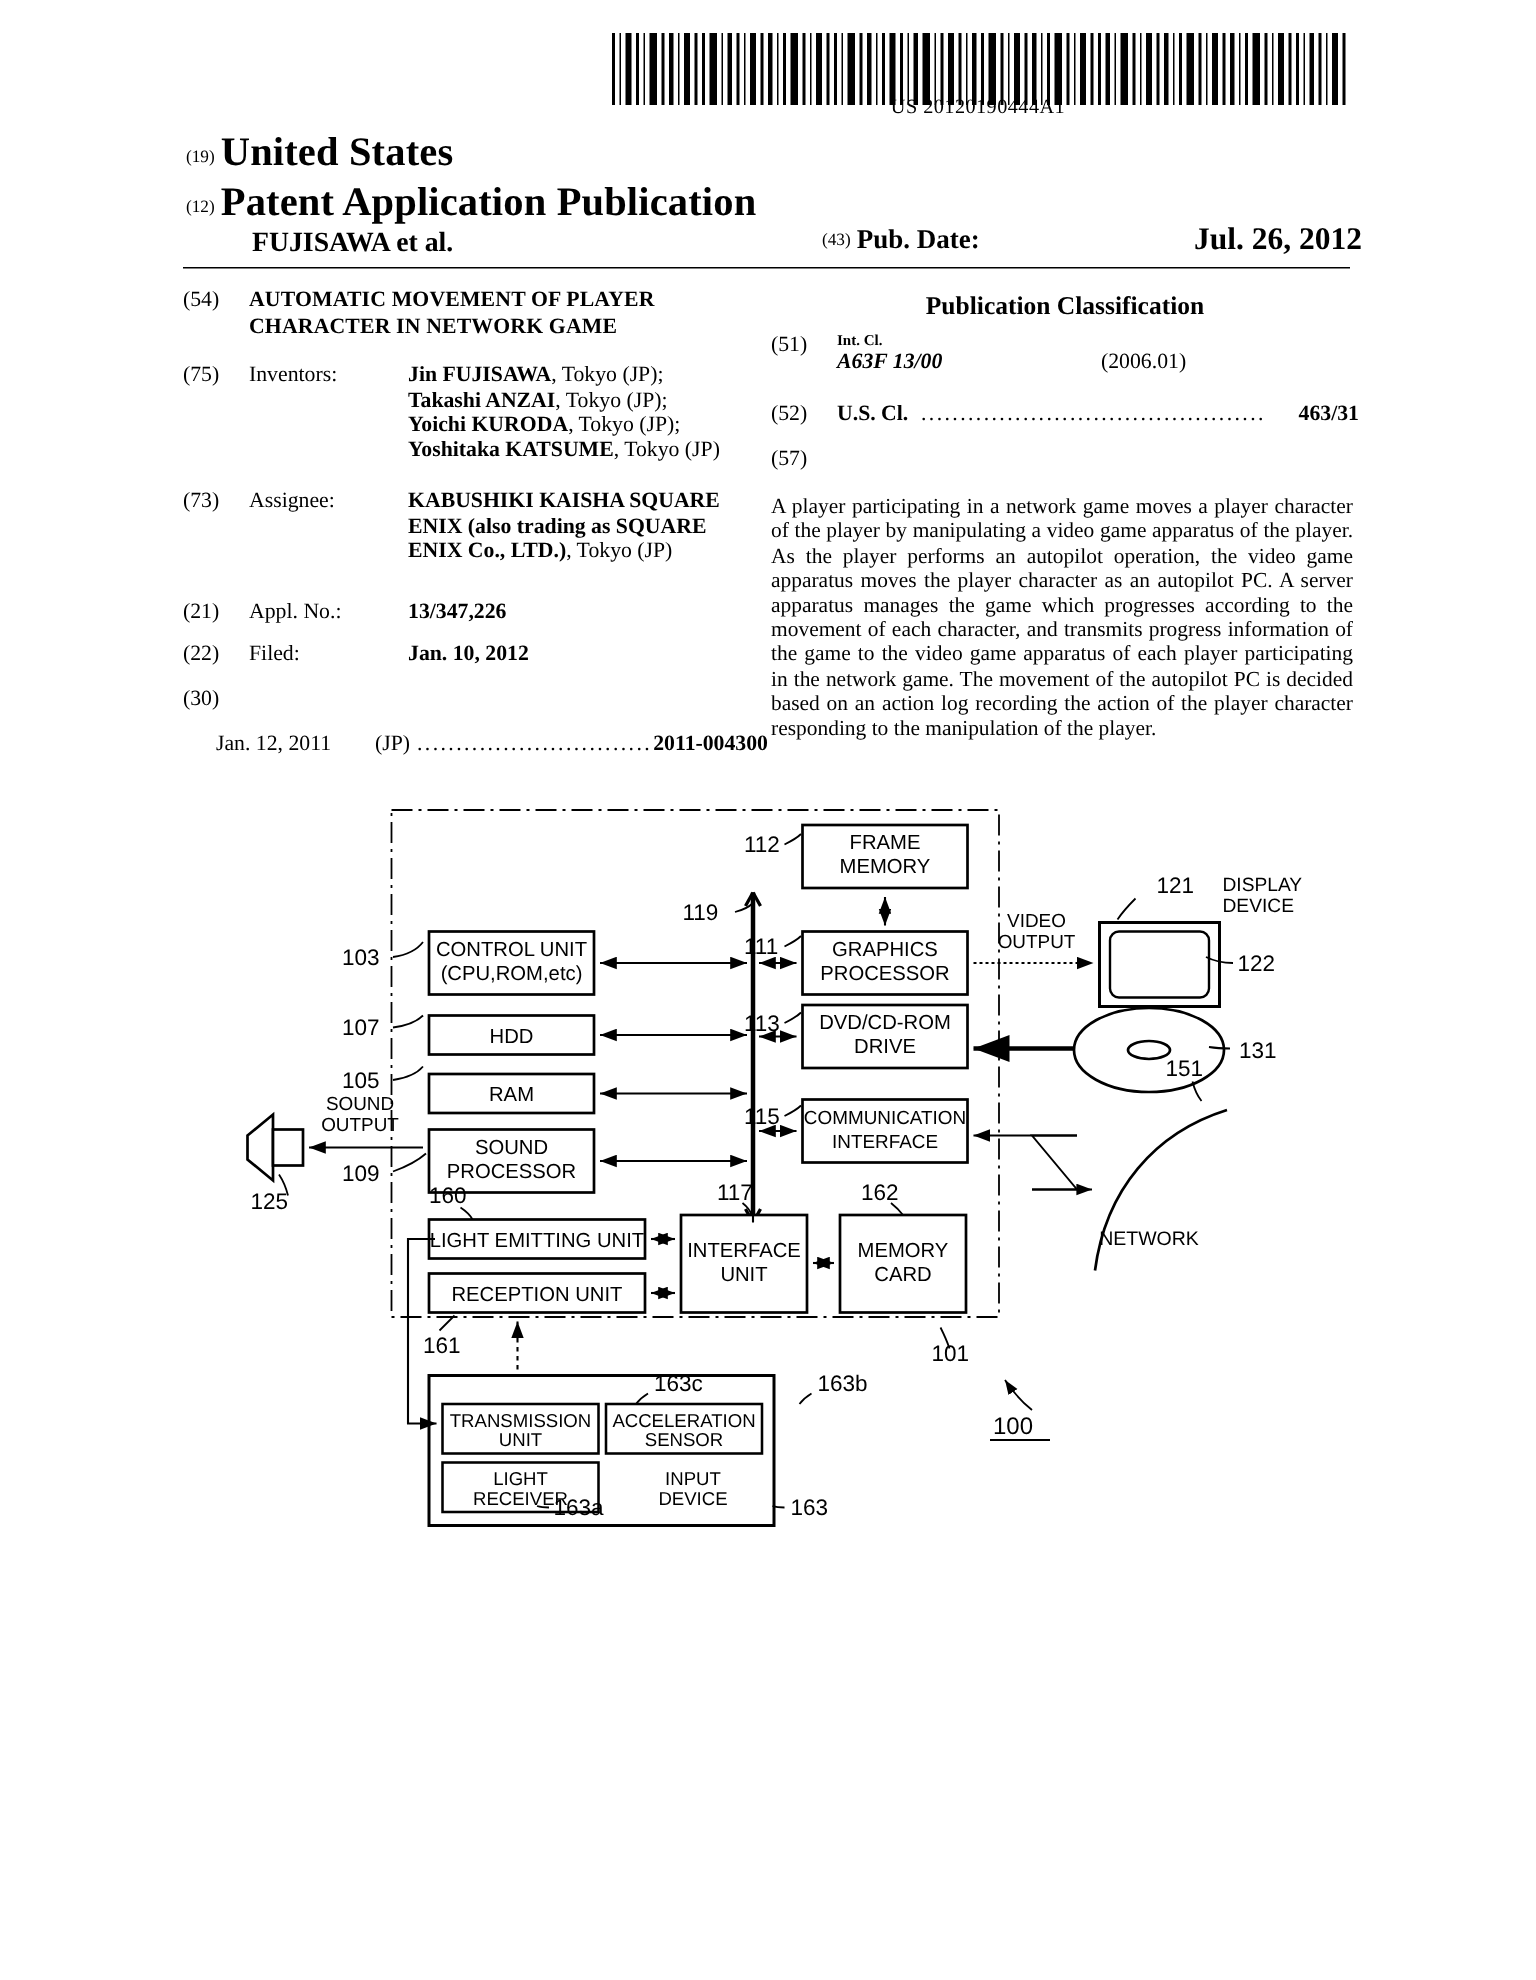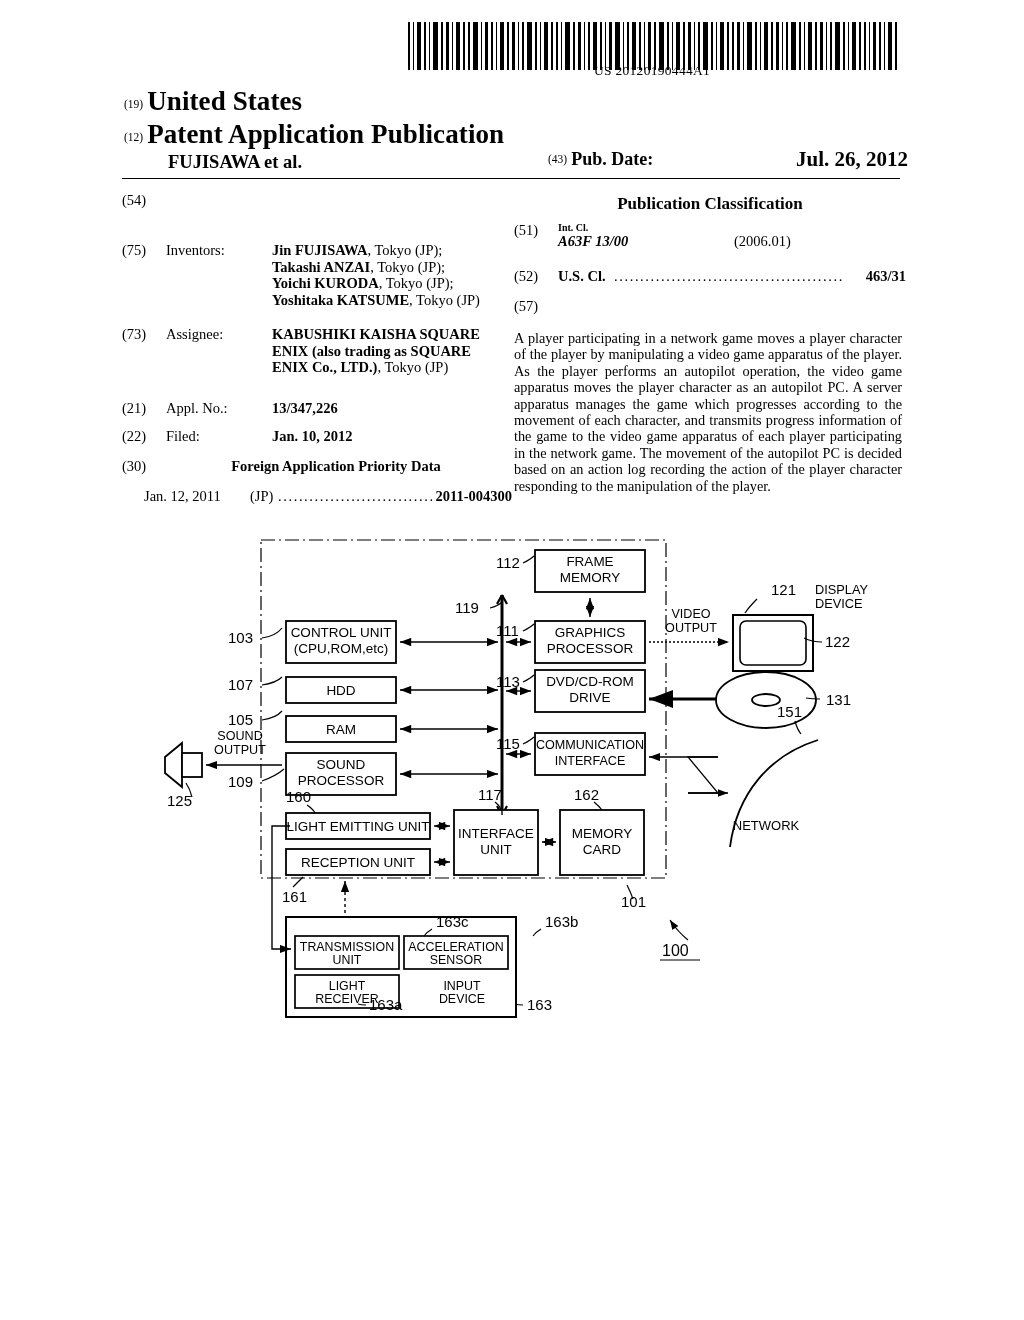--- a/index.html
+++ b/index.html
@@ -212,20 +212,24 @@
 </div>
 
 <div id="rule"></div>
 
 <div id="biblio">
 
   <div class="col-l">
 
     <div id="f54" class="field">
       <span class="code">(54)</span>
+      <div class="t">
+        <div>AUTOMATIC MOVEMENT OF PLAYER</div>
+        <div>CHARACTER IN NETWORK GAME</div>
+      </div>
     </div>
 
     <div id="f75" class="field">
       <span class="code">(75)</span>
       <span class="lab">Inventors:</span>
       <div class="val">
         <div><span class="b">Jin FUJISAWA</span>, Tokyo (JP);</div>
         <div><span class="b">Takashi ANZAI</span>, Tokyo (JP);</div>
         <div><span class="b">Yoichi KURODA</span>, Tokyo (JP);</div>
         <div><span class="b">Yoshitaka KATSUME</span>, Tokyo (JP)</div>
@@ -249,21 +253,20 @@
     </div>
 
     <div id="f22" class="field">
       <span class="code">(22)</span>
       <span class="lab">Filed:</span>
       <div class="val b">Jan. 10, 2012</div>
     </div>
 
     <div id="f30" class="field">
       <span class="code">(30)</span>
-      <div class="hdr">Foreign Application Priority Data</div>
     </div>
     <div id="f30row">
       <span class="d">Jan. 12, 2011</span>
       <span class="c">(JP)</span>
       <span class="dots">...................................</span>
       <span class="n">2011-004300</span>
     </div>
   </div>
 
   <div class="col-r">

